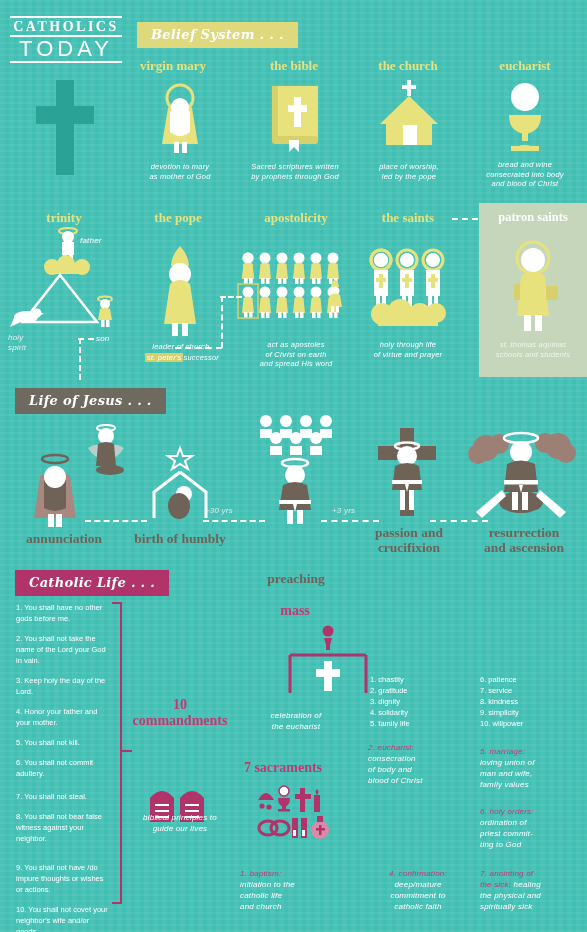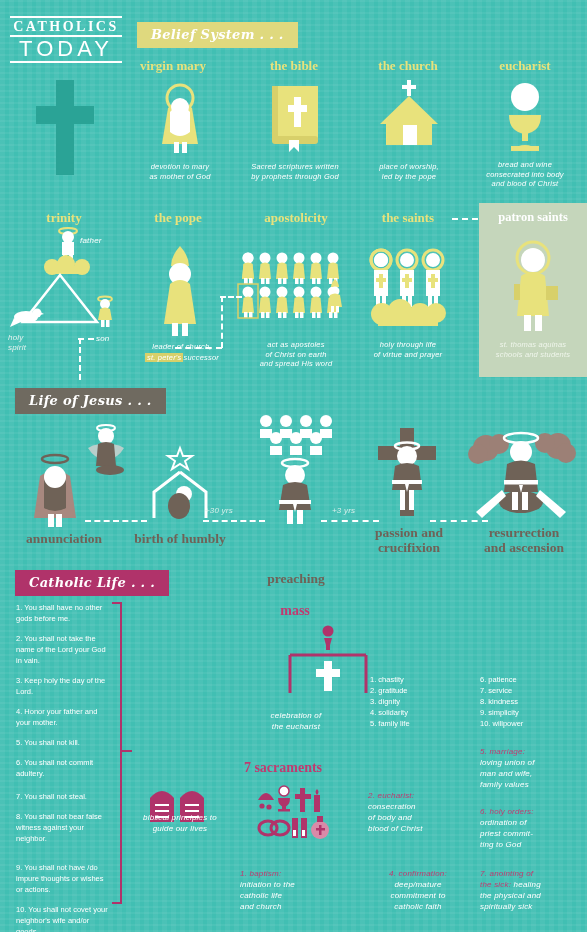--- a/index.html
+++ b/index.html
@@ -449,20 +449,22 @@
     <div class="small-list" style="margin-bottom:9px">4. Honor your father and your mother.</div>
     <div class="small-list" style="margin-bottom:9px">5. You shall not kill.</div>
     <div class="small-list" style="margin-bottom:12px">6. You shall not commit adultery.</div>
     <div class="small-list" style="margin-bottom:9px">7. You shall not steal.</div>
     <div class="small-list" style="margin-bottom:18px">8. You shall not bear false witness against your neighbor.</div>
     <div class="small-list" style="margin-bottom:9px">9. You shall not have /do impure thoughts or wishes or actions.</div>
     <div class="small-list">10. You shall not covet your neighbor's wife and/or goods.</div>
   </div>
   <div class="abs bracket" style="left:112px; top:602px; width:10px; height:302px;"></div>
   <div class="abs" style="left:122px; top:750px; width:10px; height:2px; background:#b0336a;"></div>
+  <div class="abs hdr-serif t-pink" style="left:124px; top:697px; width:112px; font-size:14px; line-height:16px; white-space:pre-line;">10
+commandments</div>
 
   <div class="abs" style="left:148px; top:786px;">
     <svg width="60" height="36" viewBox="0 0 60 36">
       <path d="M2 36 L2 12 Q14 -2 26 12 L26 36 Z" fill="#b0336a"></path>
       <path d="M32 36 L32 12 Q44 -2 56 12 L56 36 Z" fill="#b0336a"></path>
       <g stroke="#ffffff" stroke-width="2">
         <line x1="7" y1="19" x2="21" y2="19"></line>
           <line x1="7" y1="25" x2="21" y2="25"></line>
           <line x1="7" y1="31" x2="21" y2="31"></line>
         <line x1="37" y1="19" x2="51" y2="19"></line>
@@ -543,21 +545,21 @@
       </g>
     </svg>
   </div>
 
   <div class="abs cap" style="left:240px; top:868px; width:92px; text-align:left; font-size:8px; line-height:11px;">
     <span class="sacr-num">1. baptism:</span><br>
     <span style="white-space:pre-line">initiation to the
 catholic life
 and church</span>
   </div>
-  <div class="abs cap" style="left:368px; top:790px; width:100px; text-align:left; font-size:8px; line-height:11px;">
+  <div class="abs cap" style="left:368px; top:742px; width:100px; text-align:left; font-size:8px; line-height:11px;">
     <span class="sacr-num">2. eucharist:</span><br>
     <span style="white-space:pre-line">consecration
 of body and
 blood of Christ</span>
   </div>
   <div class="abs cap" style="left:368px; top:868px; width:100px; text-align:center; font-size:8px; line-height:11px;">
     <span class="sacr-num">4. confirmation:</span><br>
     <span style="white-space:pre-line">deep/mature
 commitment to
 catholic faith</span>

